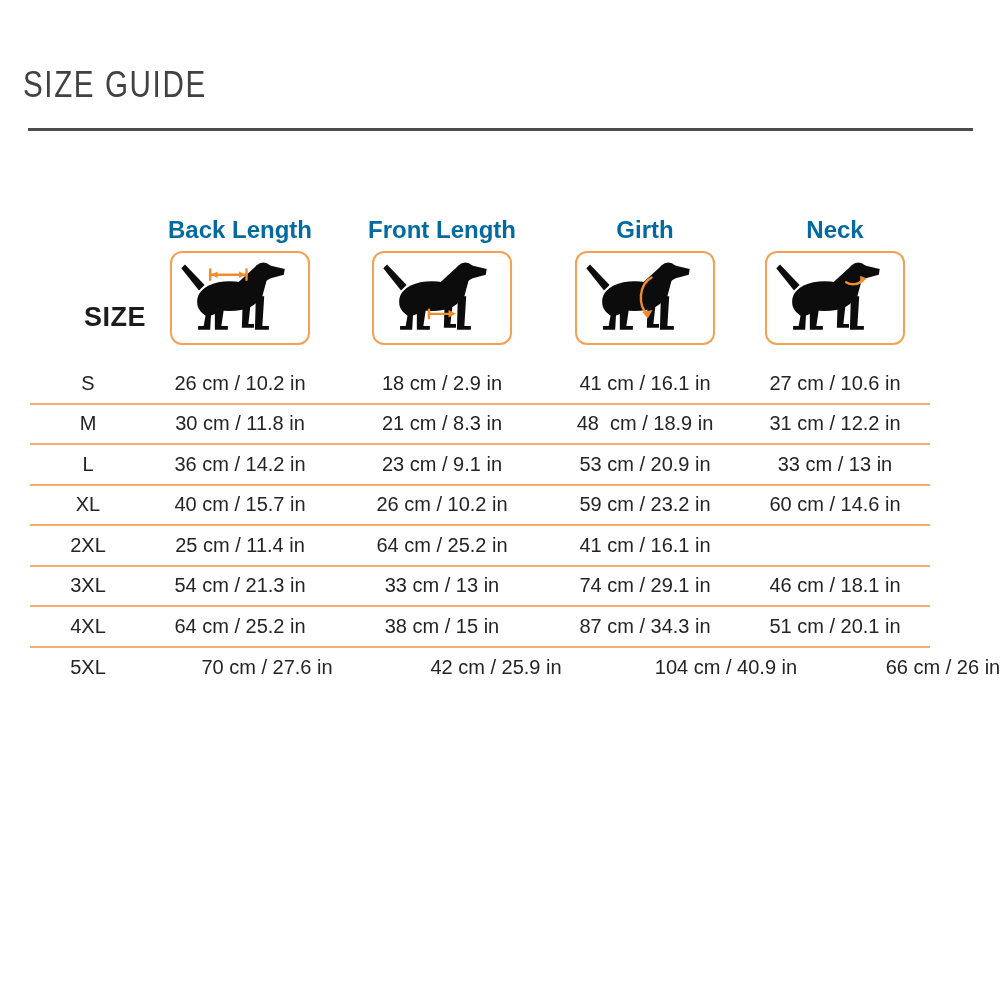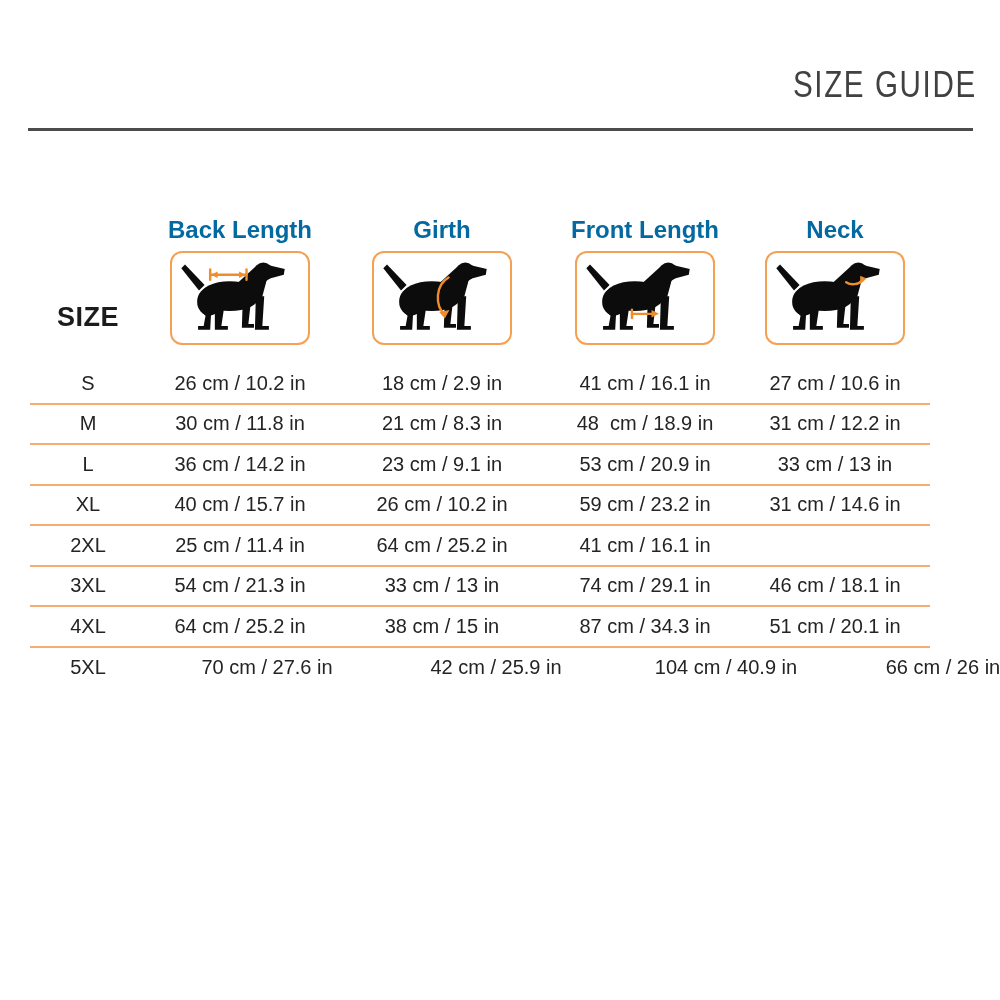--- a/index.html
+++ b/index.html
@@ -1,32 +1,32 @@
 <!DOCTYPE html>
 <html><head>
 <meta charset="utf-8">
 <style>
   html,body { margin:0; padding:0; background:#ffffff; }
   .page {
     position:relative; width:1000px; height:1000px; background:#ffffff;
     font-family:"Liberation Sans", sans-serif; color:#242424; overflow:hidden;
   }
-  .title-wrap { position:absolute; top:64px; left:0; right:0; text-align:right; }
+  .title-wrap { position:absolute; top:64px; left:0; right:0; text-align:left; }
   .title {
     display:inline-block; font-size:37px; font-weight:400; color:#414141;
     letter-spacing:2px; transform:scaleX(0.8);
   }
   .divider {
     position:absolute; top:128px; left:28px; width:945px; height:3px;
     background:#4c4c4c;
   }
   .table { position:absolute; left:30px; top:218px; width:900px; }
   .thead, .trow { display:grid; grid-template-columns:116px 188px 216px 190px 190px; }
   .size-head {
-    align-self:end; text-align:center; font-weight:700; font-size:27px;
+    align-self:end; text-align:right; font-weight:700; font-size:27px;
     color:#1c1c1c; padding-bottom:12px; letter-spacing:0.5px;margin-top:6px;
   }
   .col-head { text-align:center; }
   .col-label { font-size:24px; font-weight:700; color:#0369a1; line-height:24px; }
   .dog-box {
     width:140px; height:94px; margin:9px auto 0; box-sizing:border-box;
     border:2px solid #f5a155; border-radius:12px; background:#ffffff;
     display:flex; align-items:center; justify-content:center;
   }
   .dog-box svg { width:126px; height:82px; display:block; }
@@ -80,41 +80,41 @@
               <line class="ind" x1="33" y1="13.5" x2="33" y2="24.5"></line>
               <line class="ind" x1="72" y1="13.5" x2="72" y2="24.5"></line>
               <polygon class="ind-fill" points="34,19 41,15.5 41,22.5"></polygon>
               <polygon class="ind-fill" points="71,19 64,15.5 64,22.5"></polygon>
             </g>
           </svg>
         </div>
       </div>
 
       <div class="col-head">
-        <div class="col-label">Girth</div>
-        <div class="dog-box">
-          <svg viewBox="0 0 130 88">
-            <use href="#dog"></use>
-            <g>
-              <path class="ind" d="M72,22 C58,30 57,52 68,62"></path>
-              <polygon class="ind-fill" points="68,66 73,57 62,59"></polygon>
-            </g>
-          </svg>
-        </div>
-      </div>
-
-      <div class="col-head">
         <div class="col-label">Front Length</div>
         <div class="dog-box">
           <svg viewBox="0 0 130 88">
             <use href="#dog"></use>
             <g>
               <line class="ind" x1="51" y1="61" x2="75" y2="61"></line>
               <line class="ind" x1="51" y1="56.5" x2="51" y2="65.5"></line>
               <polygon class="ind-fill" points="80,61 72,57 72,65"></polygon>
+            </g>
+          </svg>
+        </div>
+      </div>
+
+      <div class="col-head">
+        <div class="col-label">Girth</div>
+        <div class="dog-box">
+          <svg viewBox="0 0 130 88">
+            <use href="#dog"></use>
+            <g>
+              <path class="ind" d="M72,22 C58,30 57,52 68,62"></path>
+              <polygon class="ind-fill" points="68,66 73,57 62,59"></polygon>
             </g>
           </svg>
         </div>
       </div>
 
       <div class="col-head">
         <div class="col-label">Neck</div>
         <div class="dog-box">
           <svg viewBox="0 0 130 88">
             <g>
@@ -150,21 +150,21 @@
         <div class="cell">36 cm / 14.2 in</div>
         <div class="cell">23 cm / 9.1 in</div>
         <div class="cell">53 cm / 20.9 in</div>
         <div class="cell">33 cm / 13 in</div>
       </div>
       <div class="trow">
         <div class="cell">XL</div>
         <div class="cell">40 cm / 15.7 in</div>
         <div class="cell">26 cm / 10.2 in</div>
         <div class="cell">59 cm / 23.2 in</div>
-        <div class="cell">31 cm / 14.6 in</div>
+        <div class="cell">60 cm / 14.6 in</div>
       </div>
       <div class="trow">
         <div class="cell">2XL</div>
         <div class="cell">25 cm / 11.4 in</div>
         <div class="cell">64 cm / 25.2 in</div>
         <div class="cell">41 cm / 16.1 in</div>
       </div>
       <div class="trow">
         <div class="cell">3XL</div>
         <div class="cell">54 cm / 21.3 in</div>

